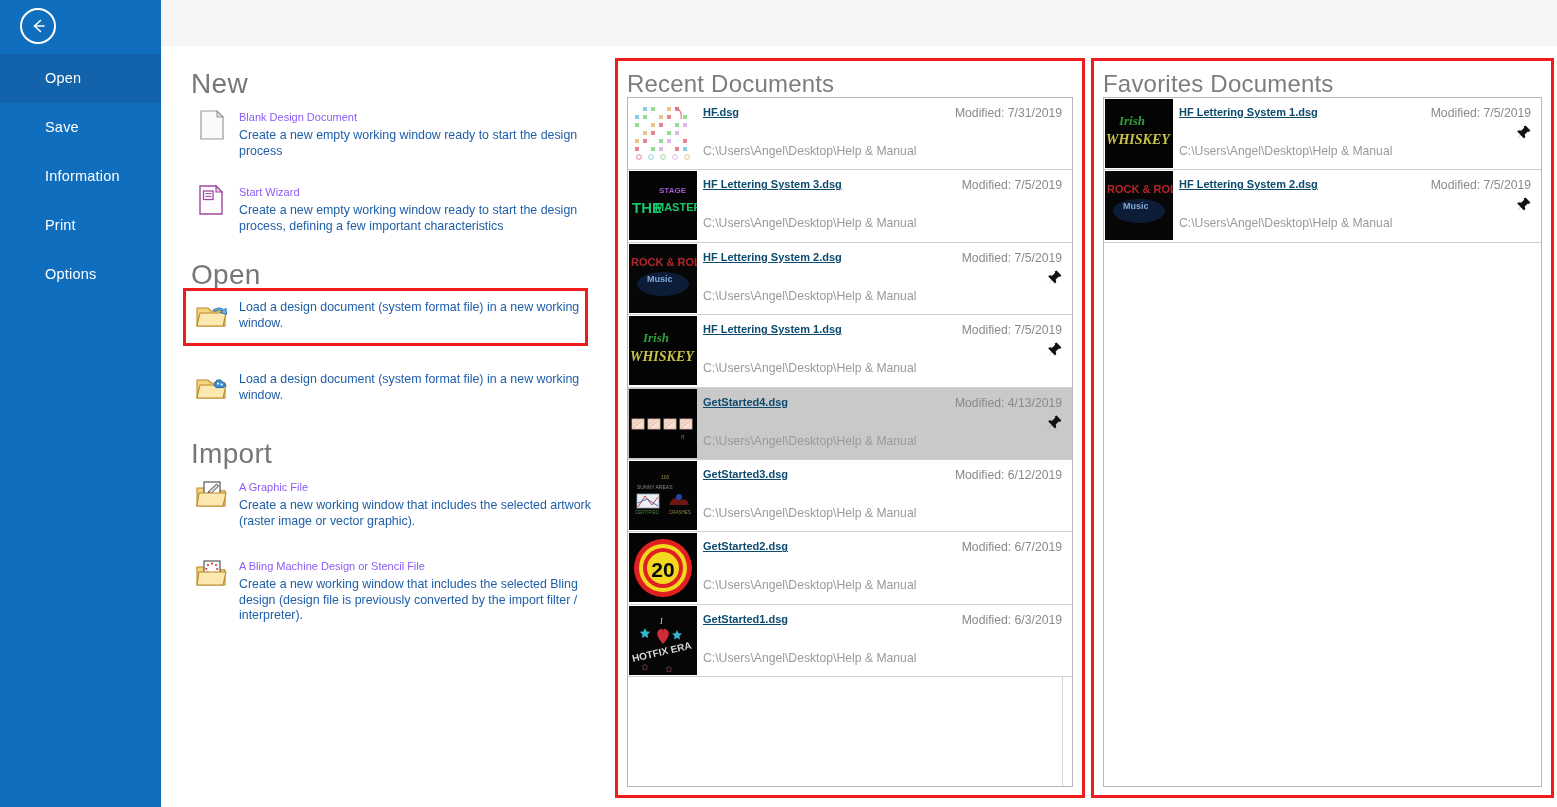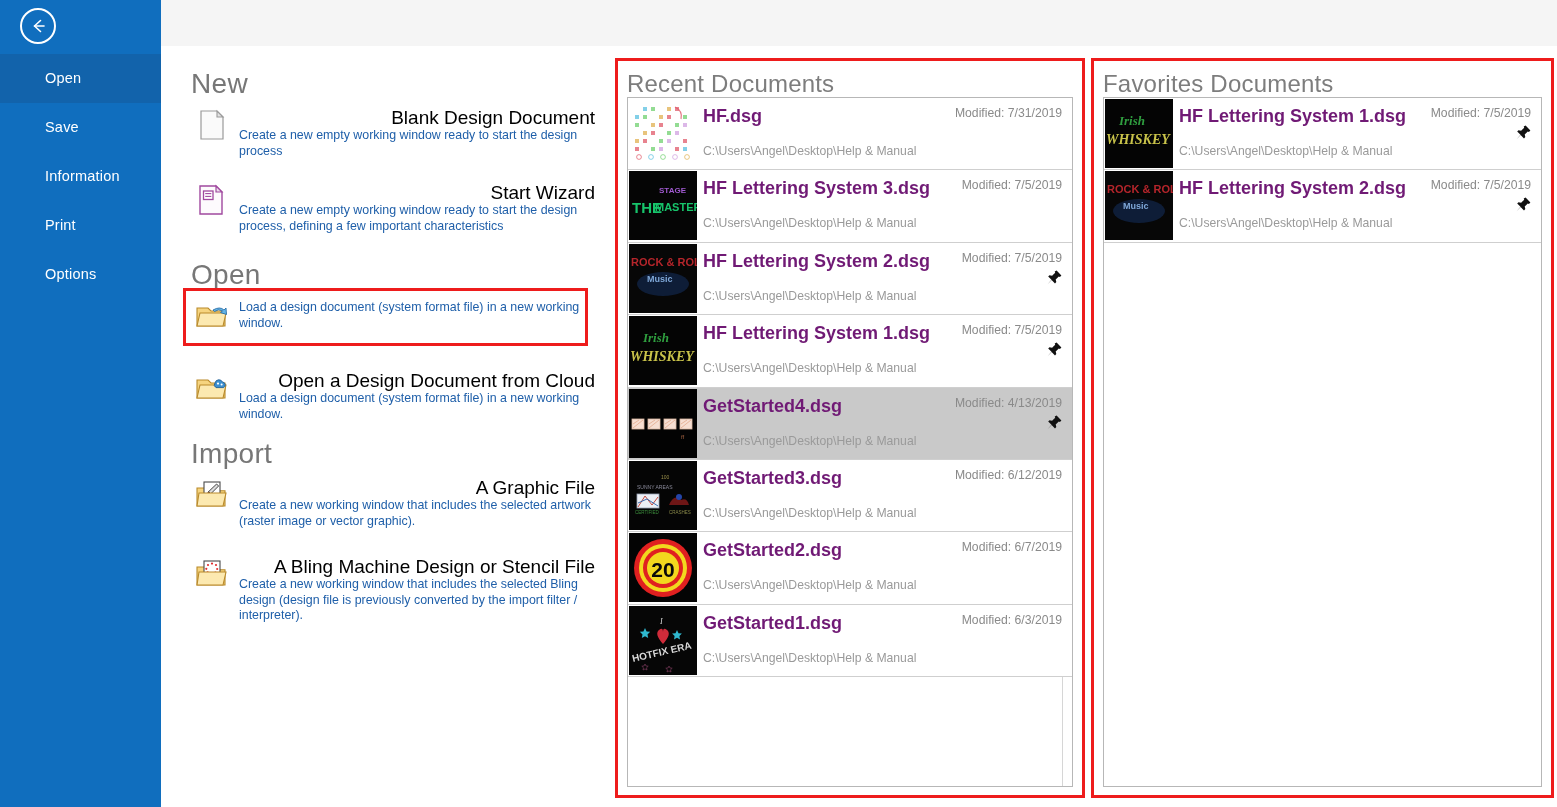--- a/index.html
+++ b/index.html
@@ -45,21 +45,21 @@
     letter-spacing:.3px;
   }
 
   .cmd {
     position:absolute; display:flex; align-items:flex-start; cursor:pointer;
   }
   .cmd .ic { flex:0 0 34px; width:34px; height:34px; margin-right:10px; }
   .cmd .ic svg { display:block; }
   .cmd .txt { padding-top:1px; }
   .cmd .t1 {
-    color:#000000; font-size:19px; line-height:17px; margin-bottom:2px;text-align:right;
+    color:#8b5cf6; font-size:11px; line-height:17px; margin-bottom:2px;
   }
   .cmd .t2 {
     color:#1f5fa9; font-size:12.4px; line-height:15.5px;
   }
 
   .redbox-open {
     position:absolute; left:183px; top:288px; width:405px; height:58px;
     border:3px solid #ee1c1c; background:transparent; pointer-events:none;
   }
 
@@ -82,21 +82,21 @@
     background:#ffffff; cursor:pointer; overflow:hidden;
   }
   .doc-row.selected { background:#c9c9c9; }
   .thumb {
     position:absolute; left:1px; top:1px; width:68px; height:69px;
     background:#050505; overflow:hidden;
   }
   .thumb.light { background:#ffffff; }
   .doc-name {
     position:absolute; left:75px; top:8px;
-    font-size:18px; color:#701a75; font-weight:bold;
+    font-size:11px; color:#0c4a6e; font-weight:bold;text-decoration:underline;
   }
   .doc-mod {
     position:absolute; right:10px; top:8px;
     font-size:12.2px; color:#8a8a8a;
   }
   .doc-path {
     position:absolute; left:75px; top:46px;
     font-size:12.2px; color:#9a9a9a;
   }
   .pin {
@@ -190,21 +190,20 @@
       <div class="ic">
         <svg width="34" height="34" viewBox="0 0 34 34">
           <path d="M2 9 H13 L16 12 H30 V27 H2 Z" fill="#f6d47f" stroke="#b98a2b" stroke-width="1.1"></path>
           <path d="M5 14 H31 L28 27 H2 Z" fill="#fce9b0" stroke="#b98a2b" stroke-width="1.1"></path>
           <path d="M20 12 a4 4 0 0 1 7.5 -1 a3 3 0 0 1 1.2 5.6 H21 a3.2 3.2 0 0 1 -1 -4.6 Z" fill="#3c8fd0" stroke="#1f5e94" stroke-width="0.9"></path>
           <circle cx="23" cy="12.6" r="1.1" fill="#ffffff"></circle>
           <circle cx="26.6" cy="13.6" r="1" fill="#ffffff"></circle>
         </svg>
       </div>
       <div class="txt">
-        <div class="t1">Open a Design Document from Cloud</div>
         <div class="t2">Load a design document (system format file) in a new working window.</div>
       </div>
     </div>
 
     <div class="sec-title" style="left:30px; top:392px;">Import</div>
 
     <div class="cmd" style="left:34px; top:432px; width:400px;">
       <div class="ic">
         <svg width="34" height="34" viewBox="0 0 34 34">
           <path d="M2 10 H12 L14.5 12.8 H30 V28 H2 Z" fill="#f6d47f" stroke="#b98a2b" stroke-width="1.1"></path>

